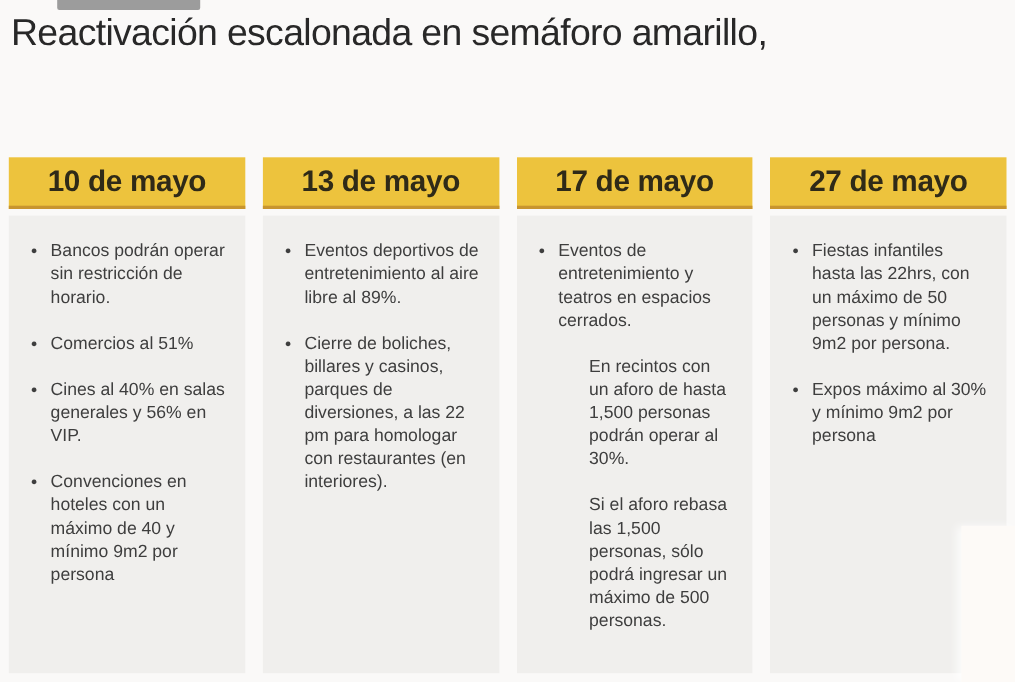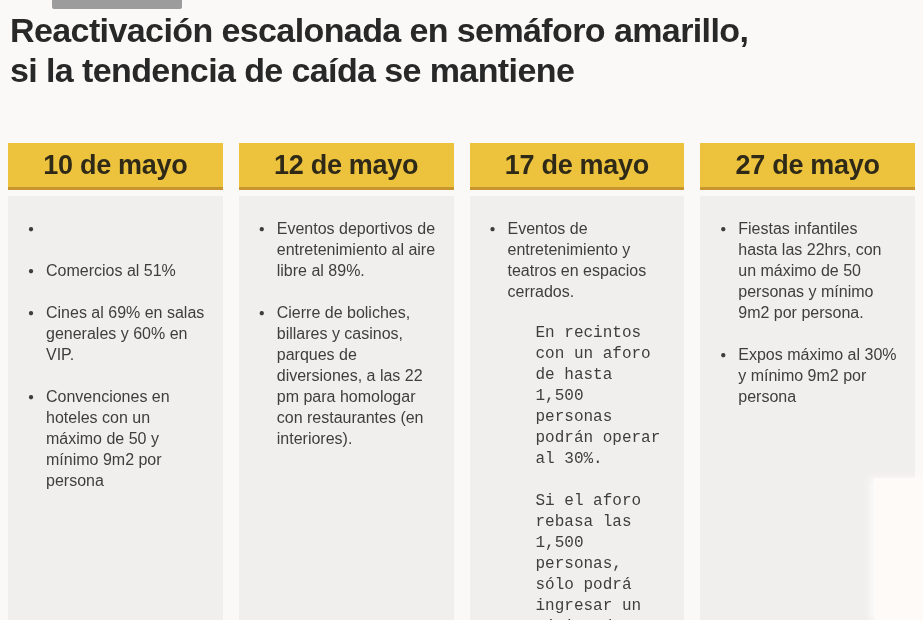--- a/index.html
+++ b/index.html
@@ -26,21 +26,21 @@
     left:52px; top:0;
     width:130px; height:9px;
     background:var(--topbar-gray);
     border-radius:0 0 2px 2px;
   }
   .title{
     position:absolute;
     left:10px; top:10px;
     width:900px;
     font-size:34px;
-    font-weight:700;
+    font-weight:400;
     letter-spacing:-0.6px;
     line-height:1.18;
     color:var(--title-color);
   }
   .columns{
     position:absolute;
     left:8px; top:143px;
     width:907px; height:469px;
     display:grid;
     grid-template-columns:repeat(4,1fr);
@@ -83,60 +83,60 @@
     font-size:10px;
     line-height:21px;
     color:var(--text-color);
   }
   .item-text{
     flex:1;
     padding-right:8px;
   }
   .item.no-bullet{
     padding-left:66px;
-    font-family:Liberation Mono, monospace;
   }
   .corner-overlay{
     position:absolute;
     right:0; bottom:0;
     width:49px; height:142px;
     background:var(--overlay-white);
     box-shadow:-4px 0 8px rgba(255,255,255,0.8);
   }
 </style>
 </head>
 <body>
 
 <div class="top-bar"></div>
 
-<h1 class="title"><span>Reactivación escalonada en semáforo amarillo,</span><br><span>si la tendencia de caída se mantiene</span></h1>
+<h1 class="title"><span>Reactivación escalonada en semáforo amarillo,</span><br></h1>
 
 <div class="columns">
   <div class="column">
     <div class="col-header">10 de mayo</div>
     <div class="col-body">
         <div class="item">
           <span class="dot">●</span>
+          <span class="item-text">Bancos podrán operar sin restricción de horario.</span>
         </div>
         <div class="item">
           <span class="dot">●</span>
           <span class="item-text">Comercios al 51%</span>
         </div>
         <div class="item">
           <span class="dot">●</span>
-          <span class="item-text">Cines al 69% en salas generales y 60% en VIP.</span>
+          <span class="item-text">Cines al 40% en salas generales y 56% en VIP.</span>
         </div>
         <div class="item">
           <span class="dot">●</span>
-          <span class="item-text">Convenciones en hoteles con un máximo de 50 y mínimo 9m2 por persona</span>
+          <span class="item-text">Convenciones en hoteles con un máximo de 40 y mínimo 9m2 por persona</span>
         </div>
       </div>
   </div>
   <div class="column">
-    <div class="col-header">12 de mayo</div>
+    <div class="col-header">13 de mayo</div>
     <div class="col-body">
         <div class="item">
           <span class="dot">●</span>
           <span class="item-text">Eventos deportivos de entretenimiento al aire libre al 89%.</span>
         </div>
         <div class="item">
           <span class="dot">●</span>
           <span class="item-text">Cierre de boliches, billares y casinos, parques de diversiones, a las 22 pm para homologar con restaurantes (en interiores).</span>
         </div>
       </div>

